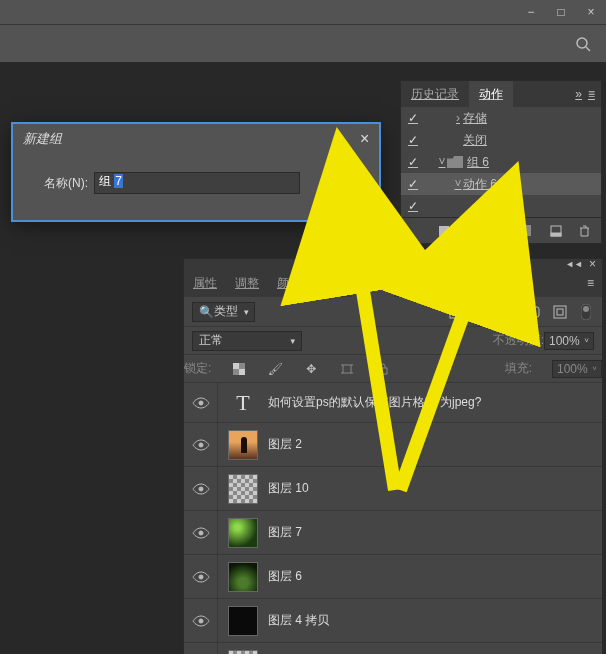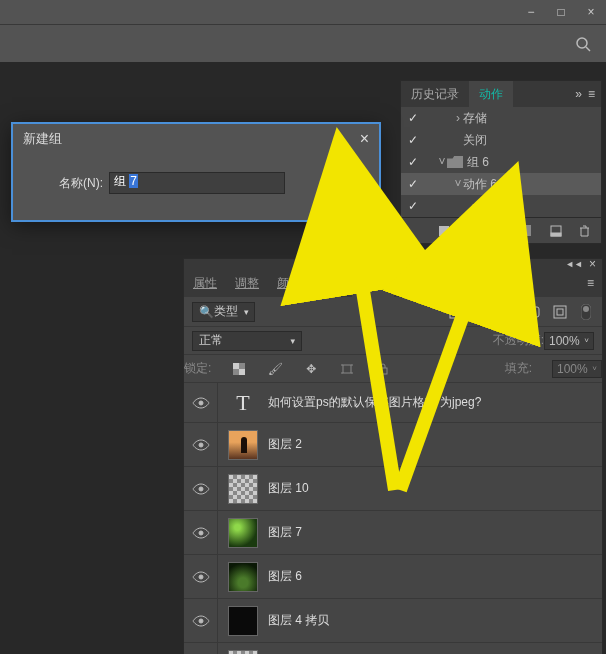--- a/index.html
+++ b/index.html
@@ -13,35 +13,35 @@
 
 .optbar { height: 38px; background: #535353; border-top: 1px solid #383838; display: flex; justify-content: flex-end; align-items: flex-start; }
 .searchbtn { width: 30px; height: 30px; margin: 4px 8px 0 0; display: flex; align-items: center; justify-content: center; }
 
 
 .canvas-bg { position: absolute; left: 0; top: 62px; right: 0; bottom: 0; background: #282828; }
 
 
 .dialog { position: absolute; left: 12px; top: 123px; width: 368px; background: #535353; border: 1px solid #6a6a6a; box-shadow: 0 0 0 1px #1a1a1a, 0 4px 20px rgba(0,0,0,.5); }
 .dialog.selected { outline: 2px solid #4a90d9; outline-offset: -1px; }
-.dlg-title { height: 30px; padding: 0 10px; display: flex; align-items: center; justify-content: space-between; color: #ddd; font-size: 13px; }
+.dlg-title { height: 30px; padding: 0 10px; display: flex; align-items: center; justify-content: space-between; color: #ddd; font-size: 13px; font-style: italic; }
 .dlg-title .x { font-size: 16px; cursor: pointer; }
-.dlg-body { padding: 18px 24px 26px; display: flex; align-items: center; }
+.dlg-body { padding: 18px 9px 26px; display: flex; align-items: center; }
 .dlg-body label { width: 66px; text-align: right; margin-right: 6px; color: #ddd; }
 .dlg-input { flex: 1; height: 22px; background: #3f3f3f; border: 1px solid #2a2a2a; color: #fff; padding: 0 4px; }
 .dlg-input .sel { background: #3875d7; color: #fff; padding: 0 1px; }
 .dlg-btns { position: absolute; right: 12px; top: 50px; display: flex; flex-direction: column; gap: 10px; }
 .pill { width: 56px; height: 26px; border: 1px solid #888; border-radius: 14px; display: flex; align-items: center; justify-content: center; background: #535353; color: #ddd; cursor: pointer; }
 .dlg-body-wrap { position: relative; padding-right: 70px; }
 
 
-.actions-panel { position: absolute; right: 4px; top: 80px; width: 202px; background: #454545; border: 1px solid #2a2a2a; }
+.actions-panel { position: absolute; right: 4px; top: 80px; width: 202px; background: #454545; border: 1px solid #2a2a2a; text-decoration: underline; }
 .ap-tabs { height: 26px; background: #383838; display: flex; align-items: center; }
 .ap-tab { padding: 0 10px; height: 26px; display: flex; align-items: center; color: #aaa; cursor: pointer; }
-.ap-tab.active { background: #454545; color: #14b8a6; }
+.ap-tab.active { background: #454545; color: #ffffff; }
 .ap-menu { margin-left: auto; padding: 0 6px; display: flex; gap: 6px; }
 .ap-row { height: 22px; display: flex; align-items: center; padding-left: 4px; }
 .ap-row.selected { background: #5a5a5a; }
 .chk { width: 16px; text-align: center; color: #ddd; }
 .blank { width: 16px; }
 .tw { width: 10px; text-align: center; color: #aaa; }
 .fold-ico { width: 16px; height: 12px; display: inline-block; background: #888; clip-path: polygon(0 20%, 35% 20%, 45% 0, 100% 0, 100% 100%, 0 100%); margin-right: 4px; }
 .ap-bottom { height: 26px; border-top: 1px solid #2a2a2a; display: flex; align-items: center; justify-content: flex-end; gap: 14px; padding: 0 10px; }
 .ap-ico { width: 14px; height: 14px; color: #bbb; display: flex; align-items: center; justify-content: center; }
 

